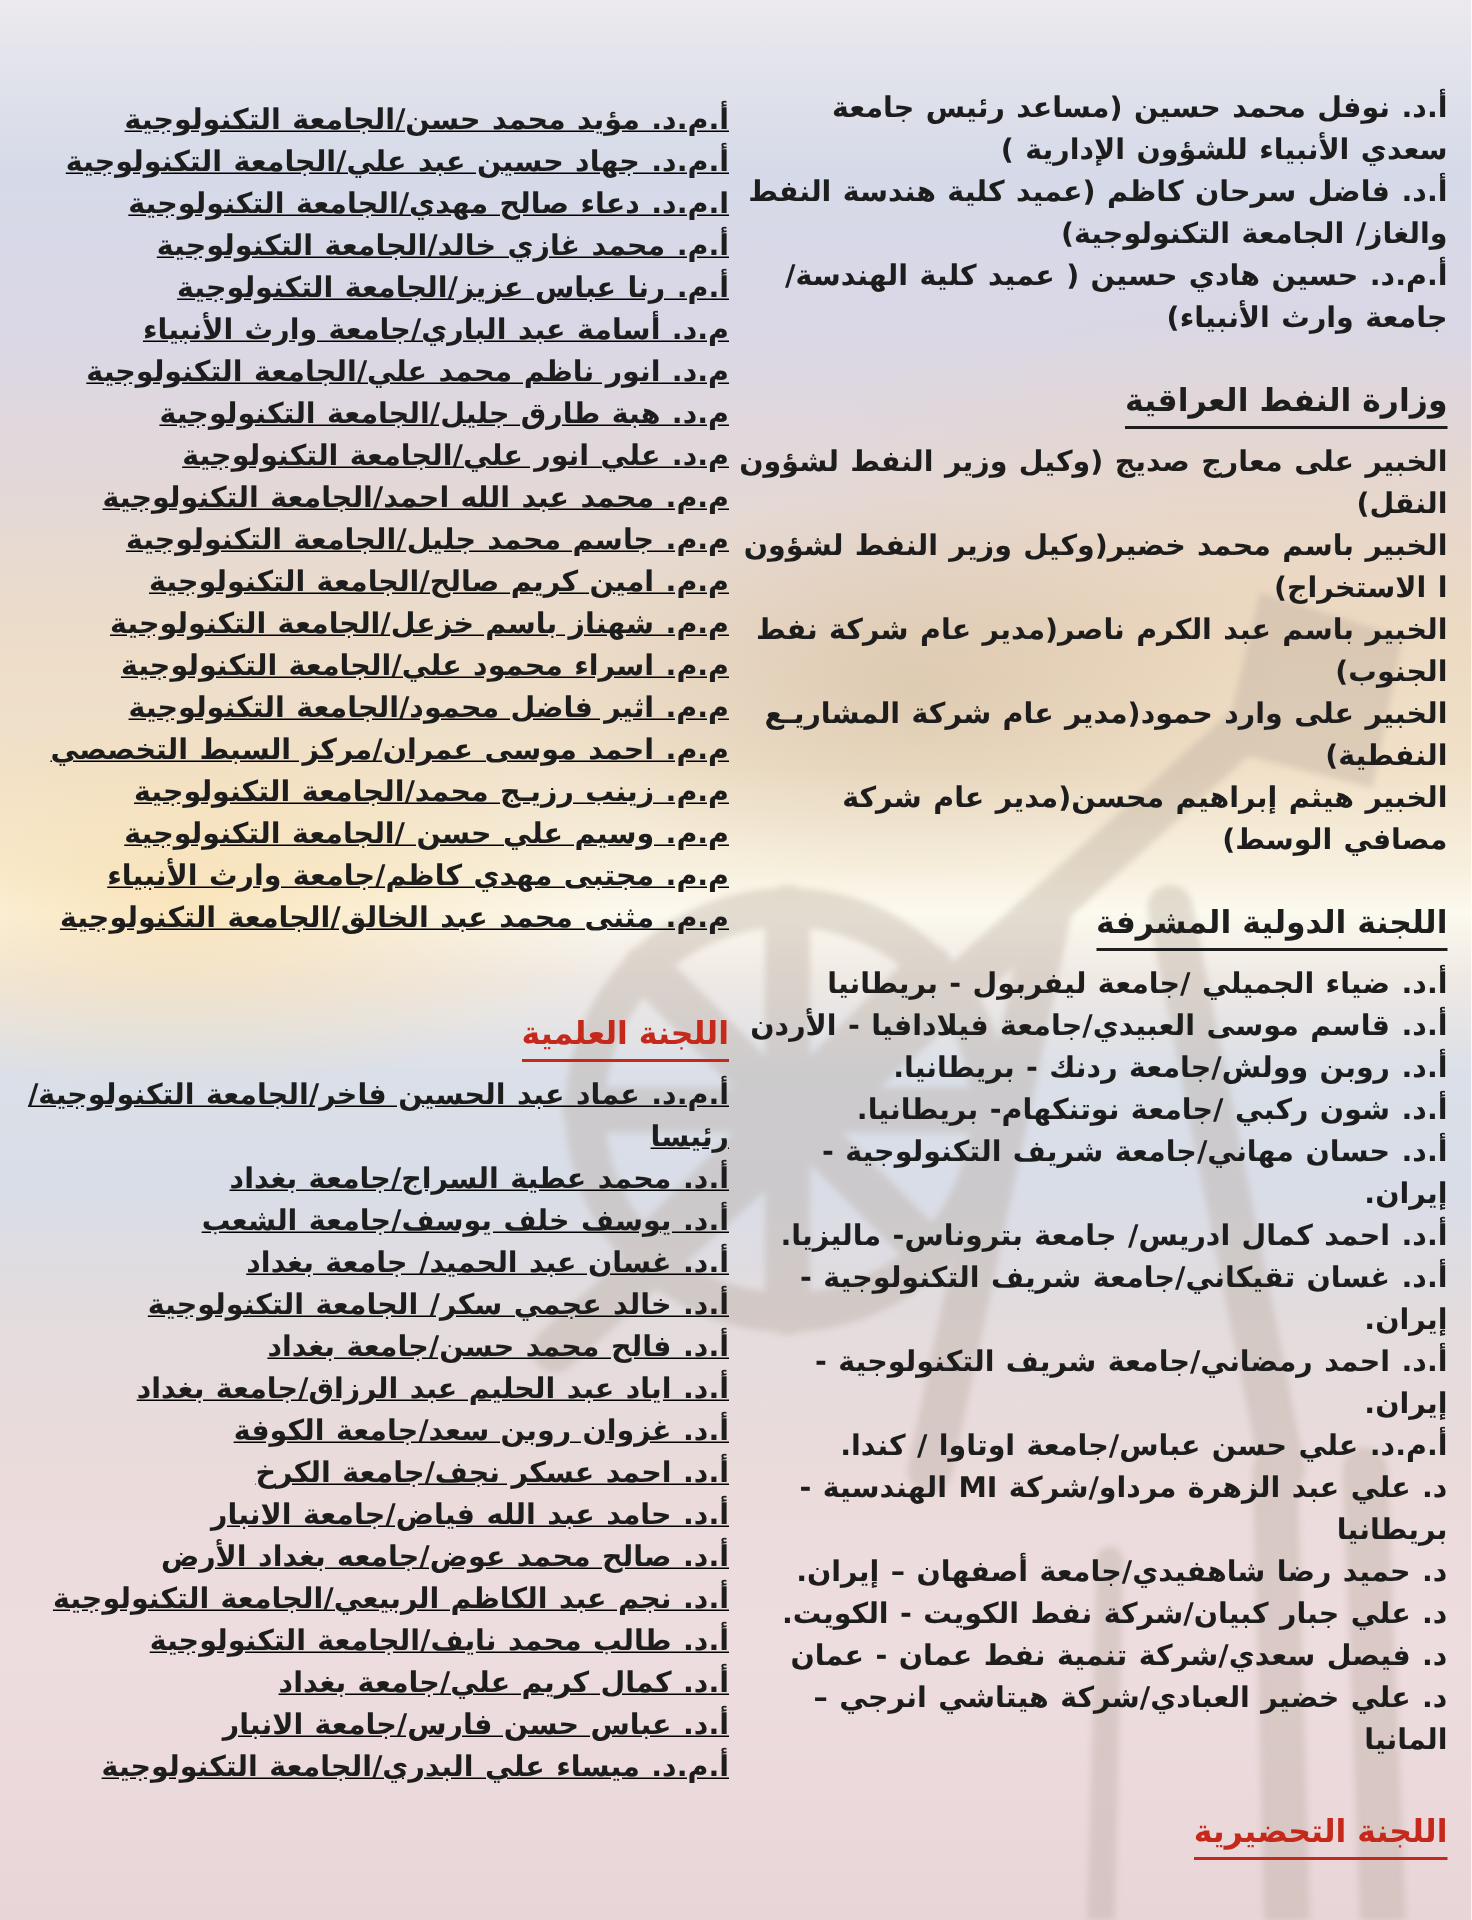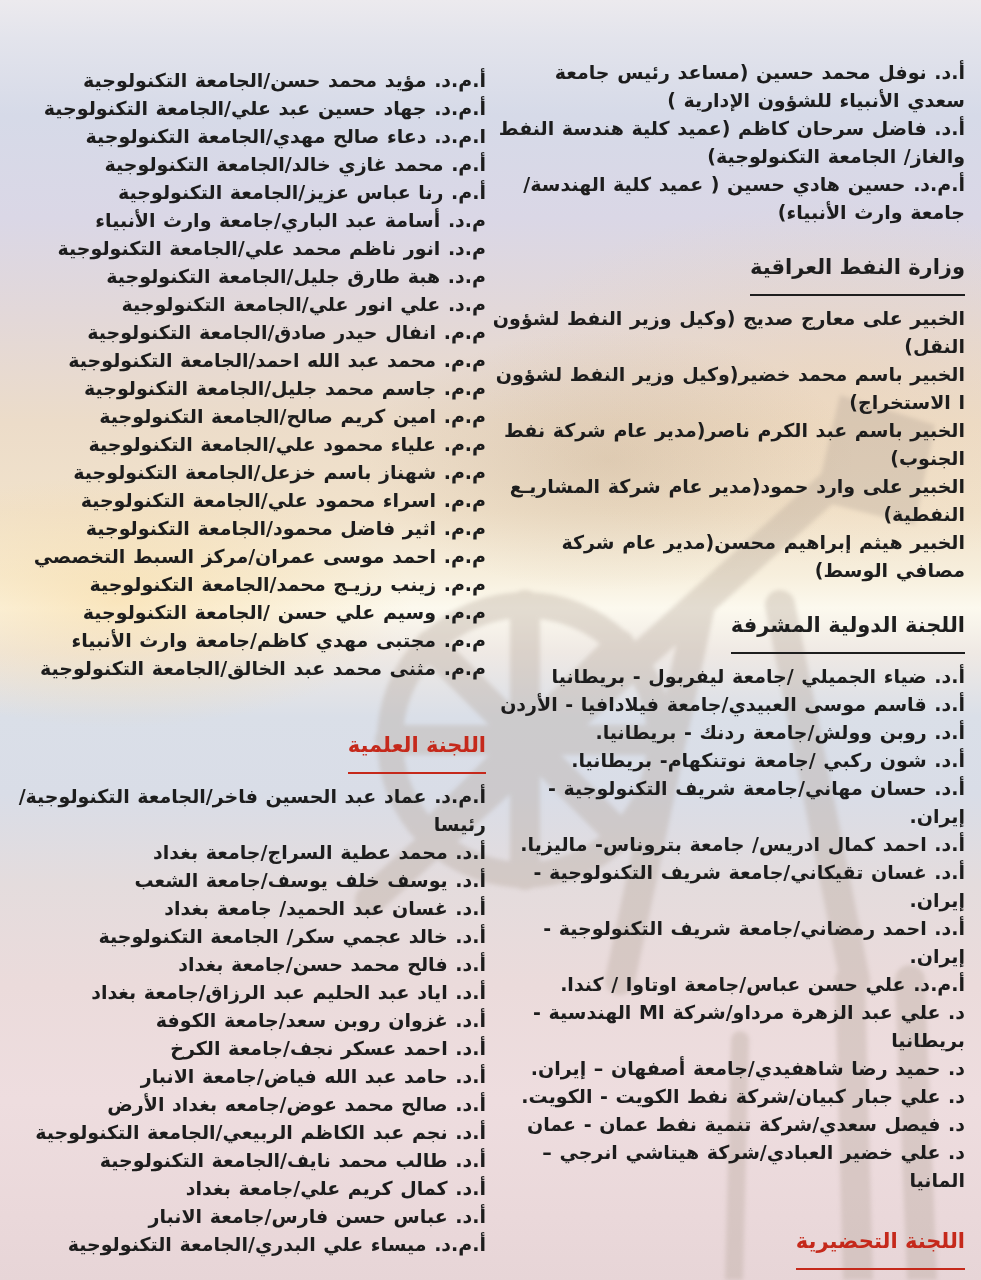--- a/index.html
+++ b/index.html
@@ -24,33 +24,33 @@
         #dadfe8 56%, #d9dde7 62%,
         #e4dcdd 69%, #ebdbdb 77%,
         #eedddf 86%, #ead8da 95%, #e7d5d7 100%);
   }
   .silhouette{
     position:absolute;left:310px;top:340px;width:670px;height:940px;
     opacity:.33;filter:blur(2px);pointer-events:none;
   }
   .col{position:absolute;text-align:right;}
   .col-right{left:492px;top:58px;width:473px;}
-  .col-left{left:8px;top:66px;width:478px;}
+  .col-left{left:8px;top:66px;width:478px;text-decoration:underline;}
   .entry{
     margin:0;padding:0;
     font-size:19px;font-weight:bold;line-height:28px;
     color:var(--text,#1d1d1d);
     word-spacing:1px;
   }
   .heading{
     font-size:21px;font-weight:bold;line-height:30px;
     margin:26px 0 8px 0;
   }
   .heading .hline{
-    display:inline-block;border-bottom:2.5px solid currentColor;padding-bottom:12px;
+    display:inline-block;border-bottom:2.5px solid currentColor;padding-bottom:2px;
   }
   .heading.black{color:var(--hblack,#1e1e1e);text-align:right;}
   .heading.red{color:var(--hred,#c5291b);text-align:right;margin-top:32px;}
   .heading.big-gap{margin-top:48px;}
 </style>
 </head>
 <body>
 
 <div class="page">
 
@@ -111,25 +111,23 @@
       <section>
         <p class="entry">أ.م.د. مؤيد محمد حسن/الجامعة التكنولوجية</p>
         <p class="entry">أ.م.د. جهاد حسين عبد علي/الجامعة التكنولوجية</p>
         <p class="entry">ا.م.د. دعاء صالح مهدي/الجامعة التكنولوجية</p>
         <p class="entry">أ.م. محمد غازي خالد/الجامعة التكنولوجية</p>
         <p class="entry">أ.م. رنا عباس عزيز/الجامعة التكنولوجية</p>
         <p class="entry">م.د. أسامة عبد الباري/جامعة وارث الأنبياء</p>
         <p class="entry">م.د. انور ناظم محمد علي/الجامعة التكنولوجية</p>
         <p class="entry">م.د. هبة طارق جليل/الجامعة التكنولوجية</p>
         <p class="entry">م.د. علي انور علي/الجامعة التكنولوجية</p>
-        <p class="entry">م.م. انفال حيدر صادق/الجامعة التكنولوجية</p>
         <p class="entry">م.م. محمد عبد الله احمد/الجامعة التكنولوجية</p>
         <p class="entry">م.م. جاسم محمد جليل/الجامعة التكنولوجية</p>
         <p class="entry">م.م. امين كريم صالح/الجامعة التكنولوجية</p>
-        <p class="entry">م.م. علياء محمود علي/الجامعة التكنولوجية</p>
         <p class="entry">م.م. شهناز باسم خزعل/الجامعة التكنولوجية</p>
         <p class="entry">م.م. اسراء محمود علي/الجامعة التكنولوجية</p>
         <p class="entry">م.م. اثير فاضل محمود/الجامعة التكنولوجية</p>
         <p class="entry">م.م. احمد موسى عمران/مركز السبط التخصصي</p>
         <p class="entry">م.م. زينب رزيـج محمد/الجامعة التكنولوجية</p>
         <p class="entry">م.م. وسيم علي حسن /الجامعة التكنولوجية</p>
         <p class="entry">م.م. مجتبى مهدي كاظم/جامعة وارث الأنبياء</p>
         <p class="entry">م.م. مثنى محمد عبد الخالق/الجامعة التكنولوجية</p>
       </section>
       <section>

